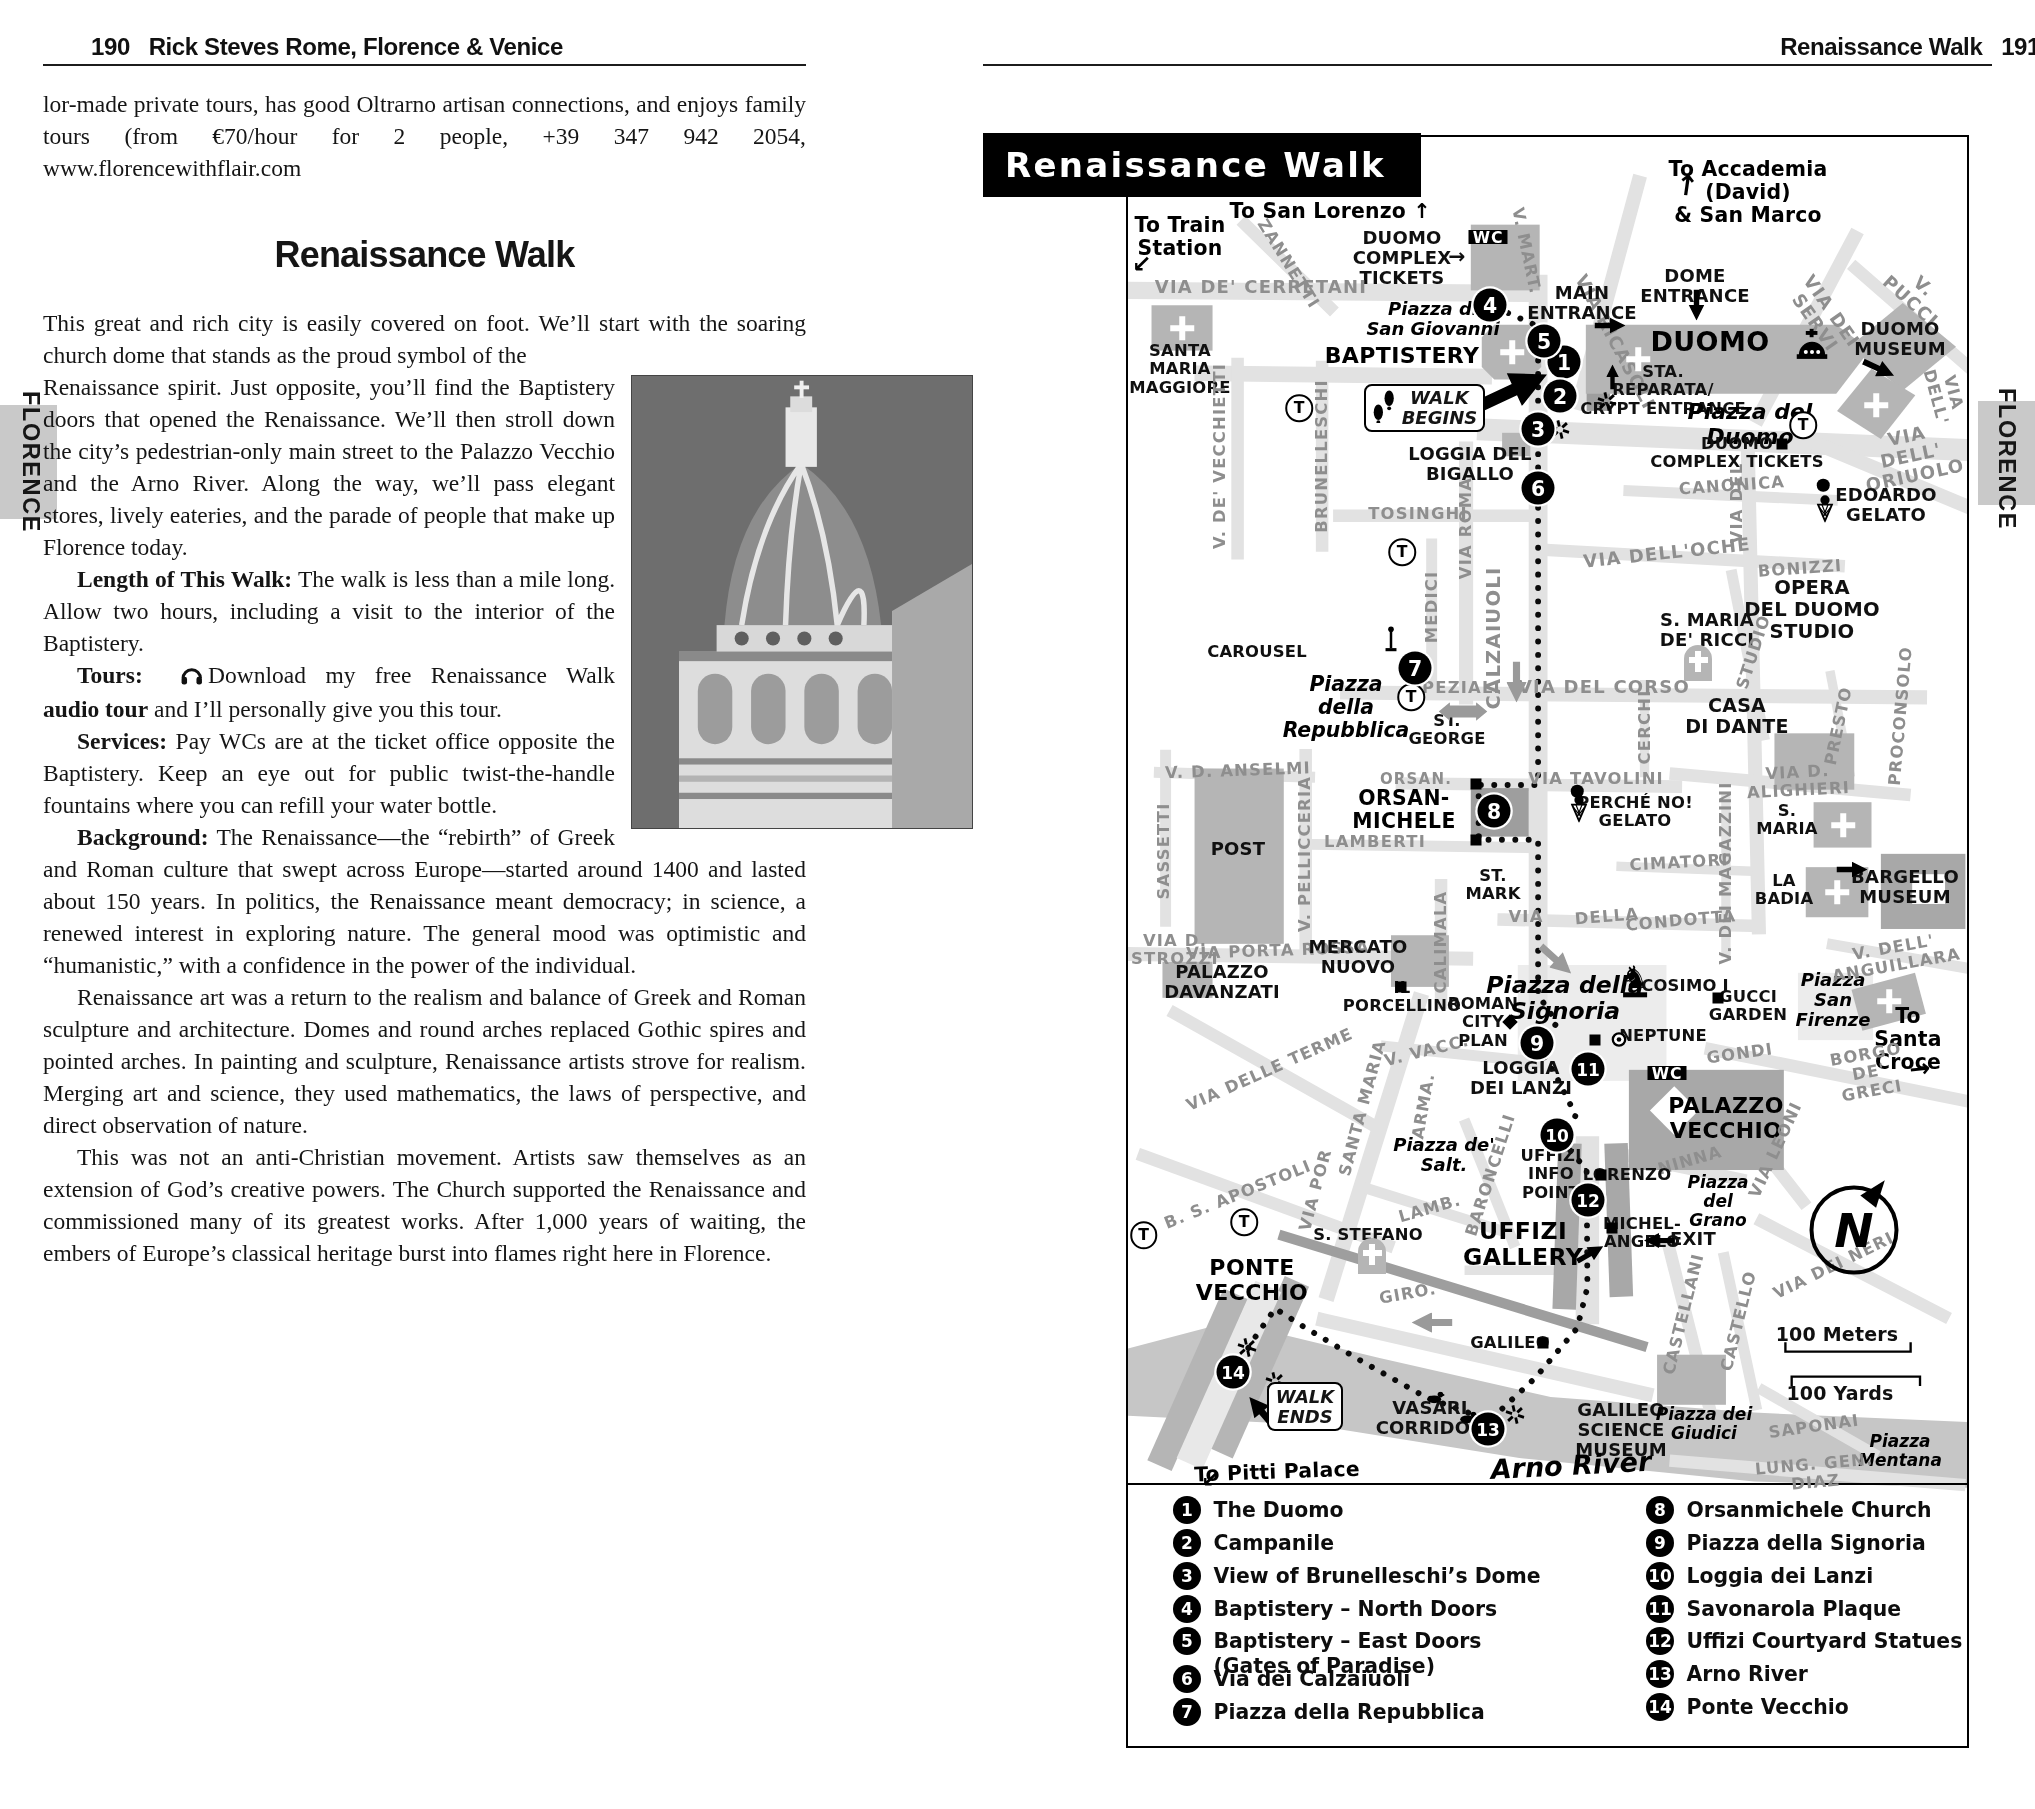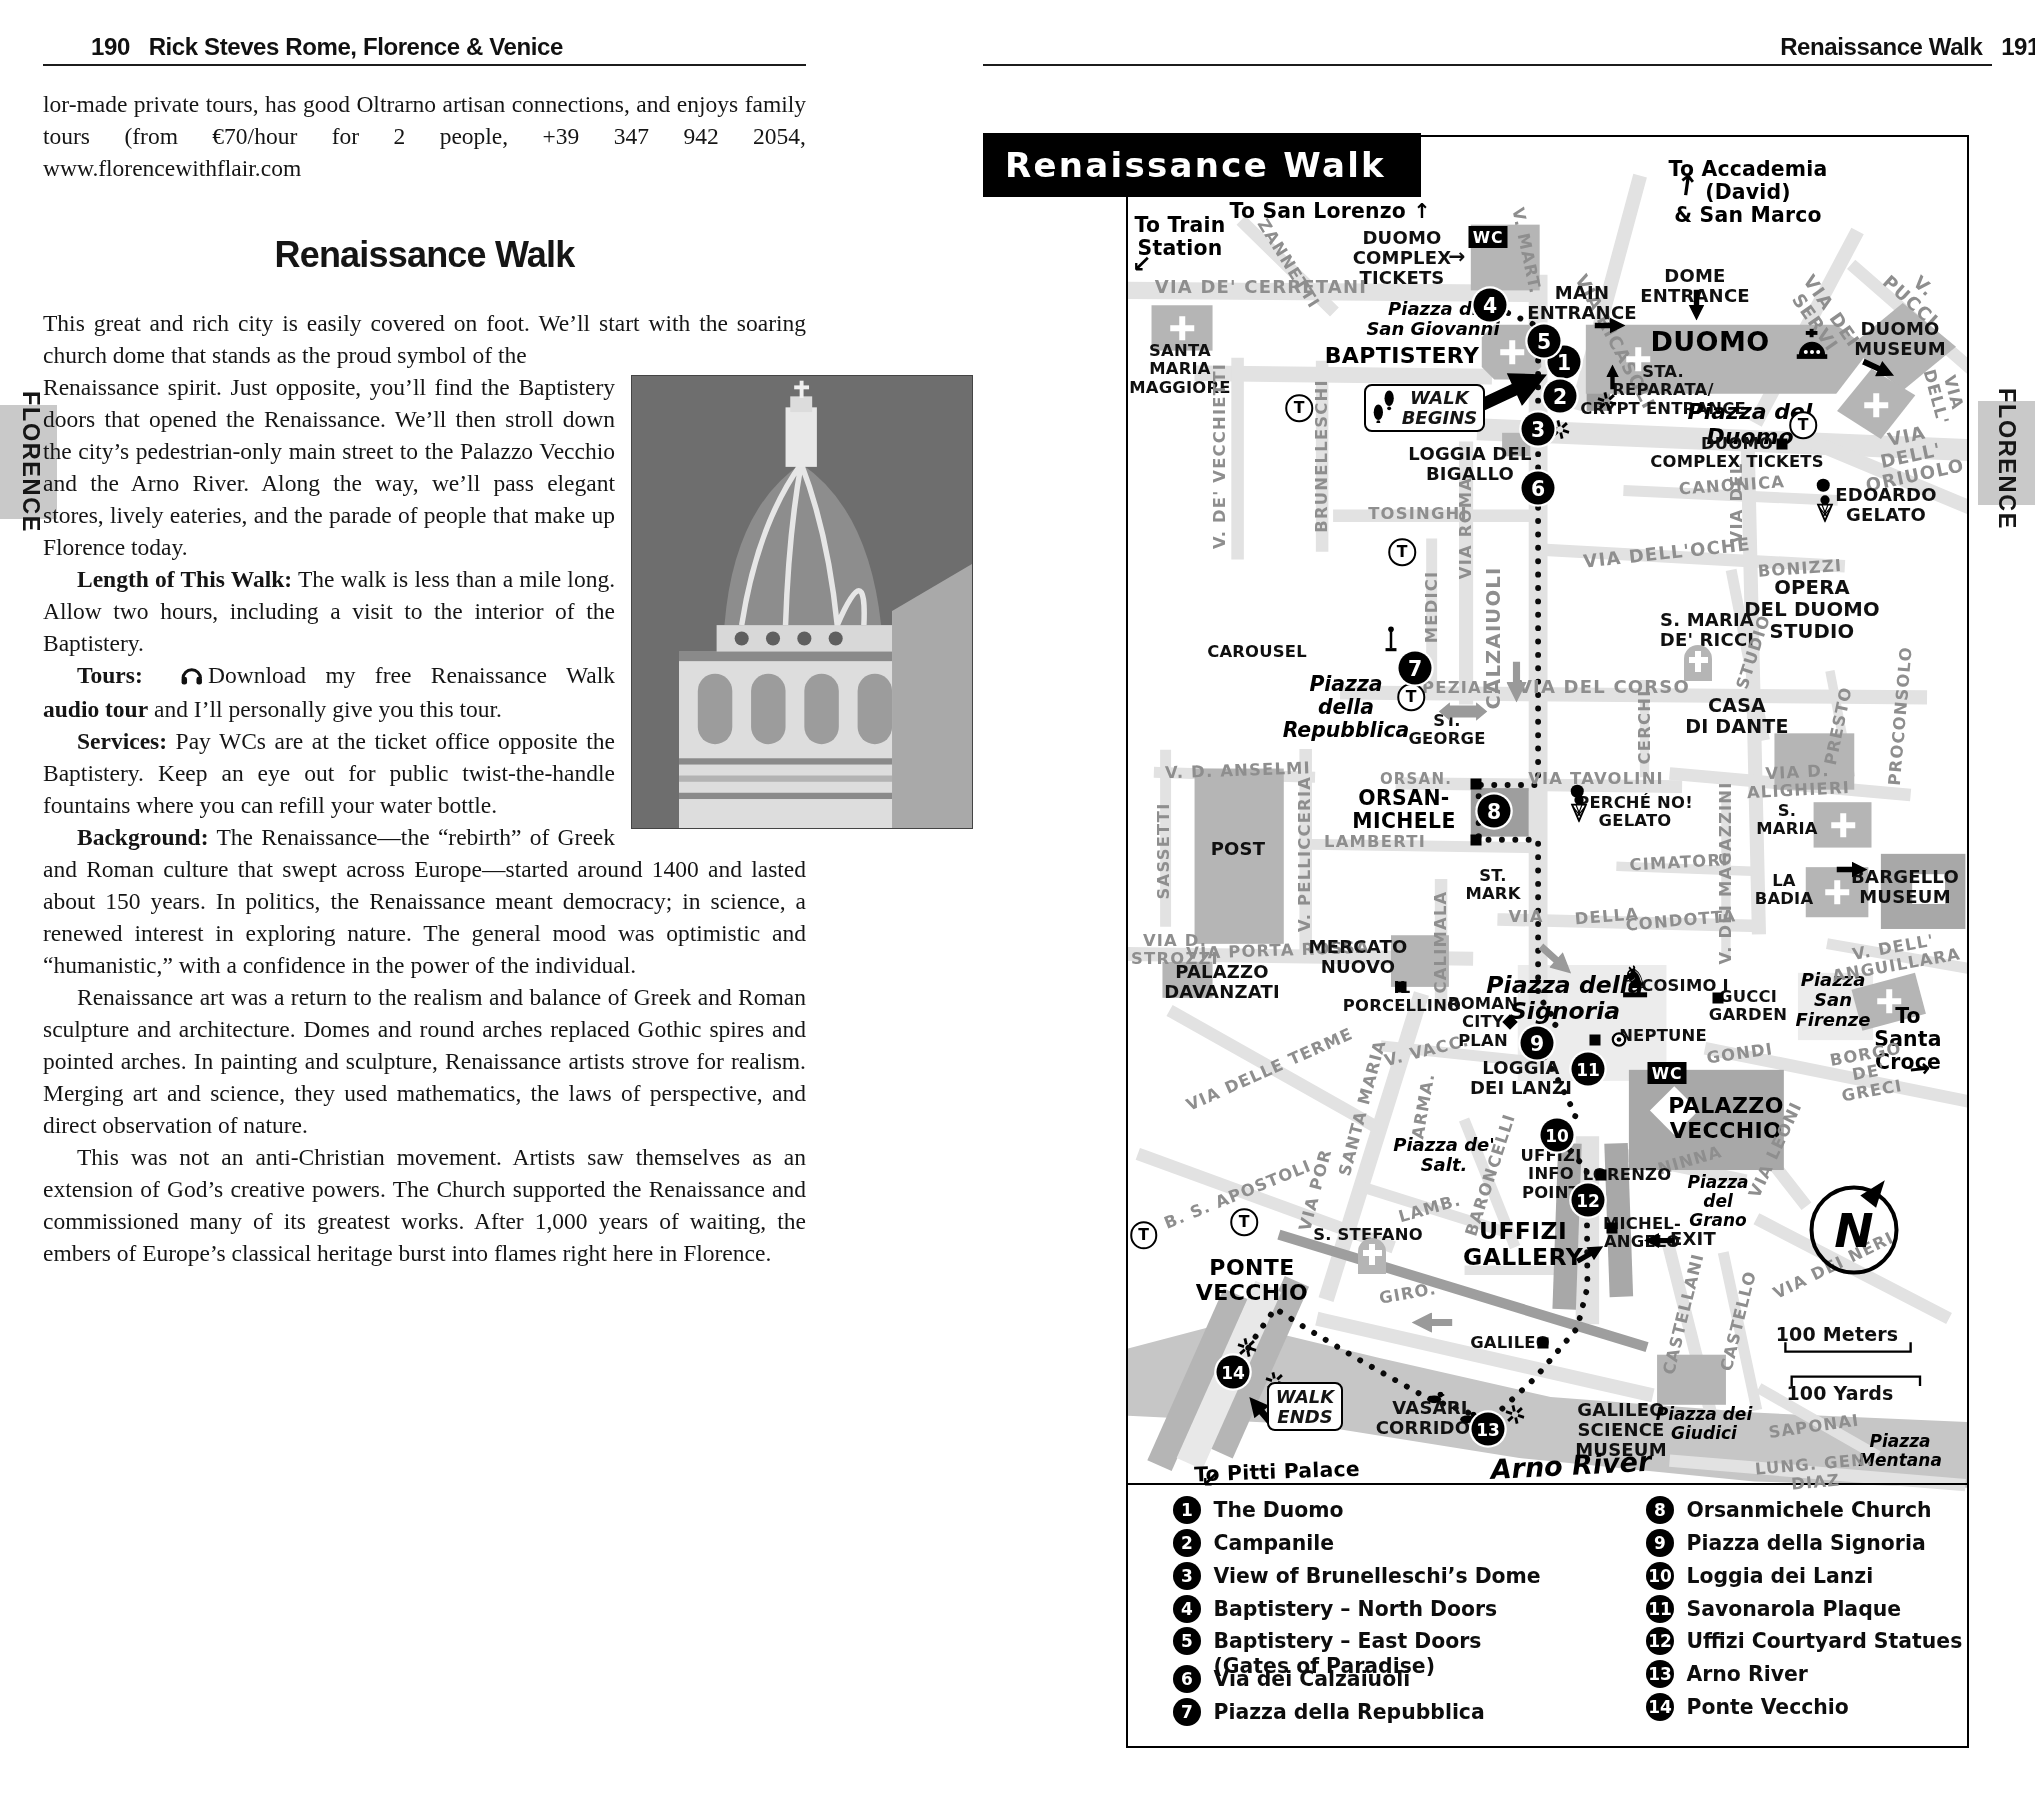--- a/index.html
+++ b/index.html
@@ -38,21 +38,21 @@
   .pZ{color:#000;font-style:italic;}
   .dr{color:#000;letter-spacing:0.2px;}
   .stop{position:absolute;background:#000;color:#fff;border-radius:50%;
         display:flex;align-items:center;justify-content:center;
         font:bold 20.4px "DejaVu Sans",sans-serif;width:33px;height:33px;
         transform:translate(-50%,-50%);box-shadow:0 0 0 2.3px #fff;z-index:20;}
   .tstop{position:absolute;width:23.5px;height:23.5px;border:2.3px solid #000;border-radius:50%;
          background:#fff;color:#000;font:bold 15.7px "DejaVu Sans",sans-serif;
          display:flex;align-items:center;justify-content:center;
          transform:translate(-50%,-50%);z-index:15;}
-  .wcbox{position:absolute;width:39px;height:22px;background:#000;color:#fff;
+  .wcbox{position:absolute;width:39px;height:14px;background:#000;color:#fff;
          font:bold 15.7px "DejaVu Sans",sans-serif;display:flex;align-items:center;
          justify-content:center;transform:translate(-50%,-50%);z-index:16;letter-spacing:0.8px;}
   .walkbox{position:absolute;background:#fff;border:2.3px solid #000;border-radius:7.8px;
            font:bold italic 18px "DejaVu Sans",sans-serif;font-style:italic;text-align:center;
            display:flex;align-items:center;justify-content:center;gap:6.3px;
            white-space:pre-line;line-height:1.1;z-index:22;}
   .ic{position:absolute;transform:translate(-50%,-50%);z-index:14;}
   #legendsep{position:absolute;left:0;top:1346px;width:839px;height:2.3px;background:#000;}
   .leg{position:absolute;display:flex;align-items:flex-start;gap:12.5px;z-index:12;}
   .legc{width:28px;height:28px;border-radius:50%;background:#000;color:#fff;flex:0 0 28px;

